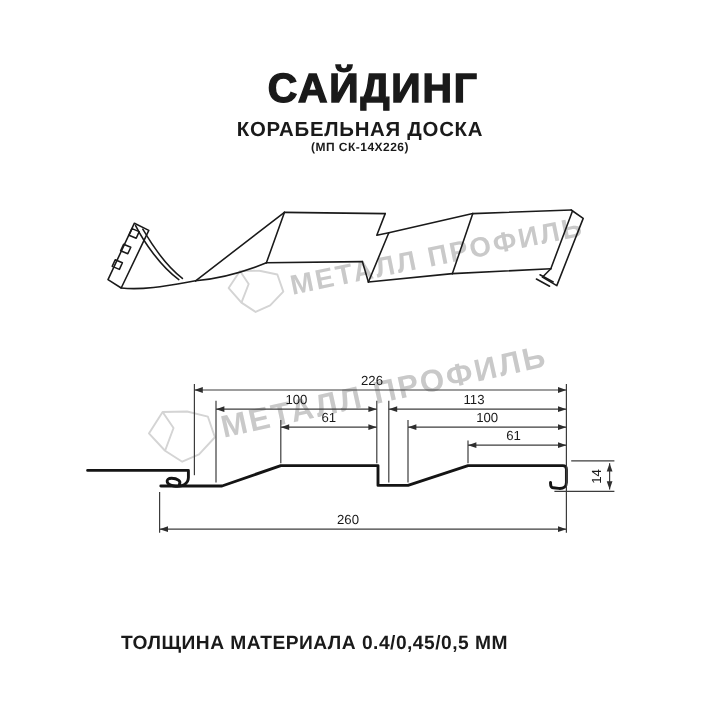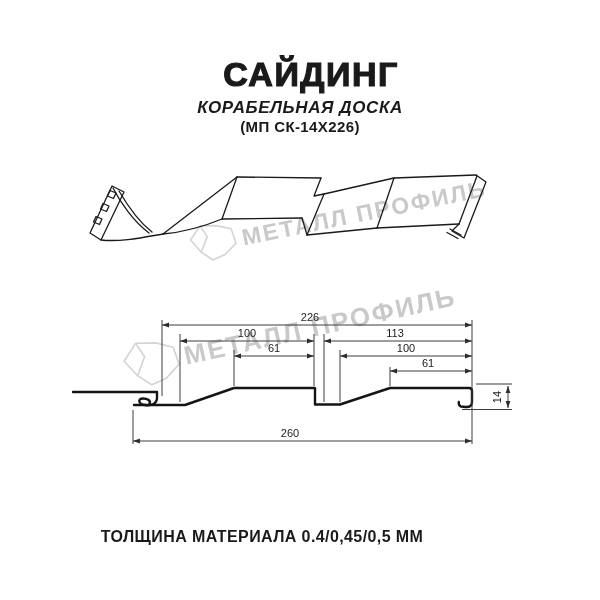--- a/index.html
+++ b/index.html
@@ -3,22 +3,22 @@
 <meta charset="utf-8">
 <style>
   html,body{margin:0;padding:0;}
   body{
     width:600px;height:600px;background:#ffffff;position:relative;overflow:hidden;
     font-family:"Liberation Sans", sans-serif;color:#1a1a1a;
   }
   .hdr{position:absolute;left:0;width:600px;text-align:center;}
   .title{top:55px;font-size:34px;font-weight:700;letter-spacing:1.5px;margin-left:11px;
          -webkit-text-stroke:1.2px #1a1a1a;}
-  .subtitle{top:98px;font-size:17px;font-weight:700;letter-spacing:.6px;font-style:italic;}
-  .model{top:118px;font-size:15px;font-weight:700;letter-spacing:.4px;}
+  .subtitle{top:98px;font-size:17px;font-weight:700;letter-spacing:.6px;}
+  .model{top:118px;font-size:10px;font-weight:700;letter-spacing:.4px;}
   .footer{position:absolute;left:0;top:528px;width:524px;text-align:center;
           font-size:16px;font-weight:700;letter-spacing:.4px;}
   svg{position:absolute;left:0;top:0;}
   .art{stroke:#1a1a1a;stroke-width:1.3;fill:none;stroke-linejoin:round;stroke-linecap:round;}
   .thick{stroke:#141414;stroke-width:2.4;fill:none;stroke-linejoin:round;stroke-linecap:round;}
   .thin{stroke:#3c3c3c;stroke-width:1;fill:none;}
   .ah{fill:#2e2e2e;stroke:none;}
   .dimtxt{font-family:"Liberation Sans",sans-serif;font-size:11px;fill:#1a1a1a;}
   .wmtext{font-family:"Liberation Sans",sans-serif;font-weight:700;fill:#c9c9c9;letter-spacing:2px;}
   .wmlogo{stroke:#d4d4d4;stroke-width:1.6;fill:none;stroke-linejoin:round;}

